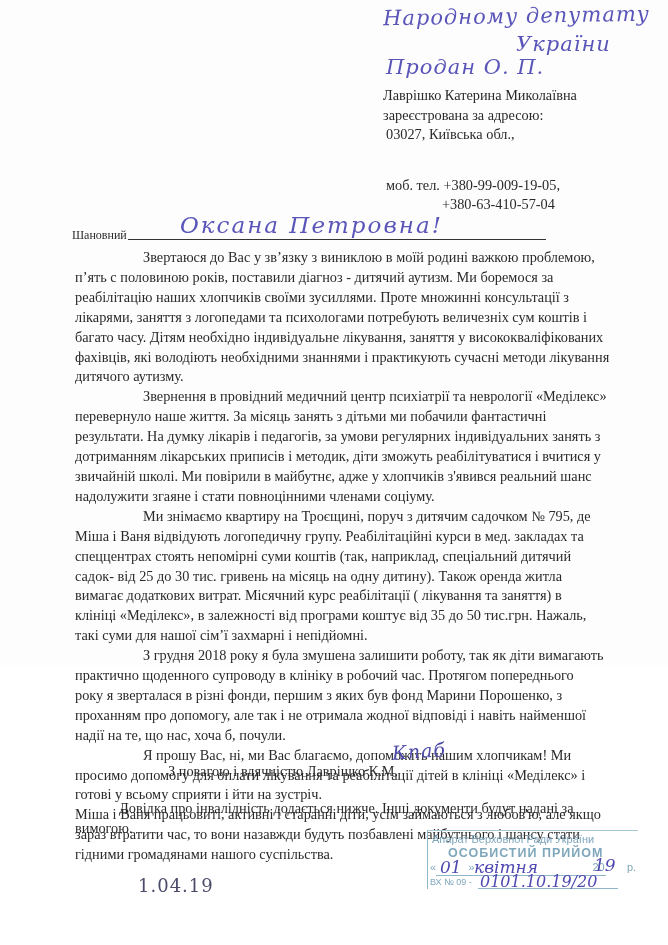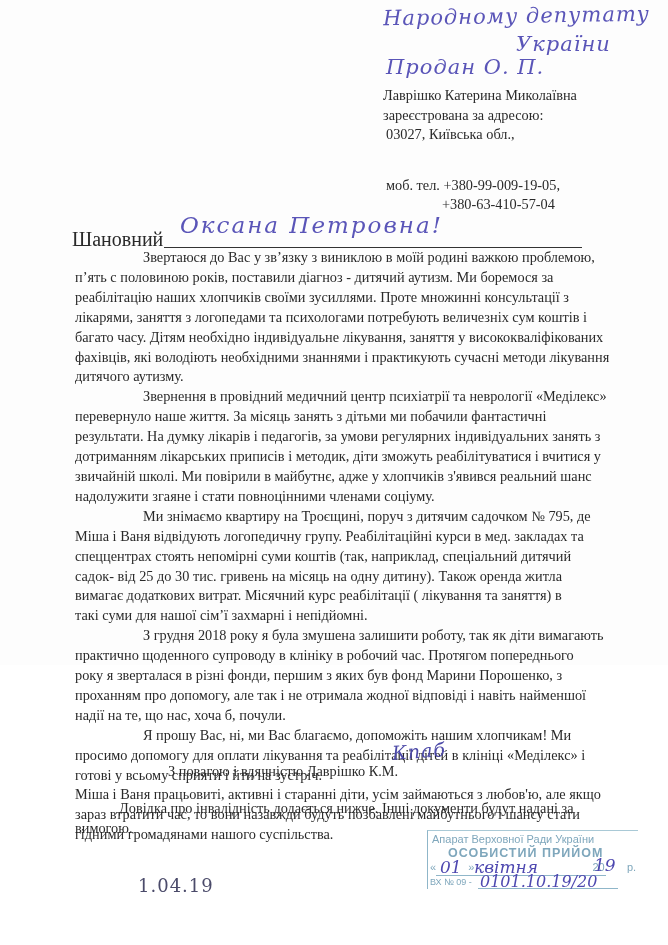--- a/index.html
+++ b/index.html
@@ -47,21 +47,21 @@
       position: absolute;
       left: 386px; top: 176px;
       font-size: 14.3px;
       line-height: 19px;
     }
     .phones .second { padding-left: 56px; }
 
     .salutation-line {
       position: absolute;
       left: 72px; top: 228px;
-      font-size: 20px;
+      font-size: 12px;
       display: flex;
       align-items: flex-end;
     }
     .salutation-line .rule {
       display: inline-block;
       width: 418px;
       border-bottom: 1px solid #333;
       height: 1px;
       margin-left: 1px;
       margin-bottom: 3px;
@@ -157,20 +157,21 @@
       <span class="line">перевернуло наше життя. За місяць занять з дітьми ми побачили фантастичні</span>
       <span class="line">результати.  На думку лікарів і педагогів, за умови регулярних індивідуальних занять з</span>
       <span class="line">дотриманням лікарських приписів і методик, діти зможуть реабілітуватися і вчитися у</span>
       <span class="line">звичайній школі.  Ми повірили в майбутнє, адже у хлопчиків з'явився реальний шанс</span>
       <span class="line">надолужити згаяне і стати повноцінними членами соціуму.</span>
       <span class="line indent">Ми знімаємо квартиру  на Троєщині, поруч з дитячим садочком № 795, де</span>
       <span class="line">Міша і Ваня відвідують логопедичну групу. Реабілітаційні курси в мед. закладах та</span>
       <span class="line">спеццентрах стоять непомірні суми коштів (так, наприклад, спеціальний дитячий</span>
       <span class="line">садок- від 25 до 30 тис. гривень на місяць на одну дитину). Також оренда житла</span>
       <span class="line">вимагає додаткових витрат.  Місячний курс реабілітації ( лікування та заняття) в</span>
+      <span class="line">клініці «Меділекс», в залежності від програми коштує від 35 до 50 тис.грн.  Нажаль,</span>
       <span class="line">такі суми для нашої сім’ї захмарні і непідйомні.</span>
       <span class="line indent">З грудня 2018 року я була змушена залишити роботу, так як діти вимагають</span>
       <span class="line">практично щоденного супроводу в клініку в робочий час.  Протягом попереднього</span>
       <span class="line">року я зверталася в різні фонди, першим з яких був фонд Марини Порошенко, з</span>
       <span class="line">проханням про допомогу, але так і не отримала жодної відповіді і навіть найменшої</span>
       <span class="line">надії на те, що нас, хоча б, почули.</span>
       <span class="line indent">Я прошу Вас, ні, ми Вас благаємо, допоможіть нашим хлопчикам!  Ми</span>
       <span class="line">просимо допомогу для оплати лікування та реабілітації дітей в клініці «Меділекс» і</span>
       <span class="line">готові у всьому сприяти і йти на зустріч.</span>
       <span class="line">Міша і Ваня працьовиті, активні і старанні діти, усім займаються з любов'ю, але якщо</span>

